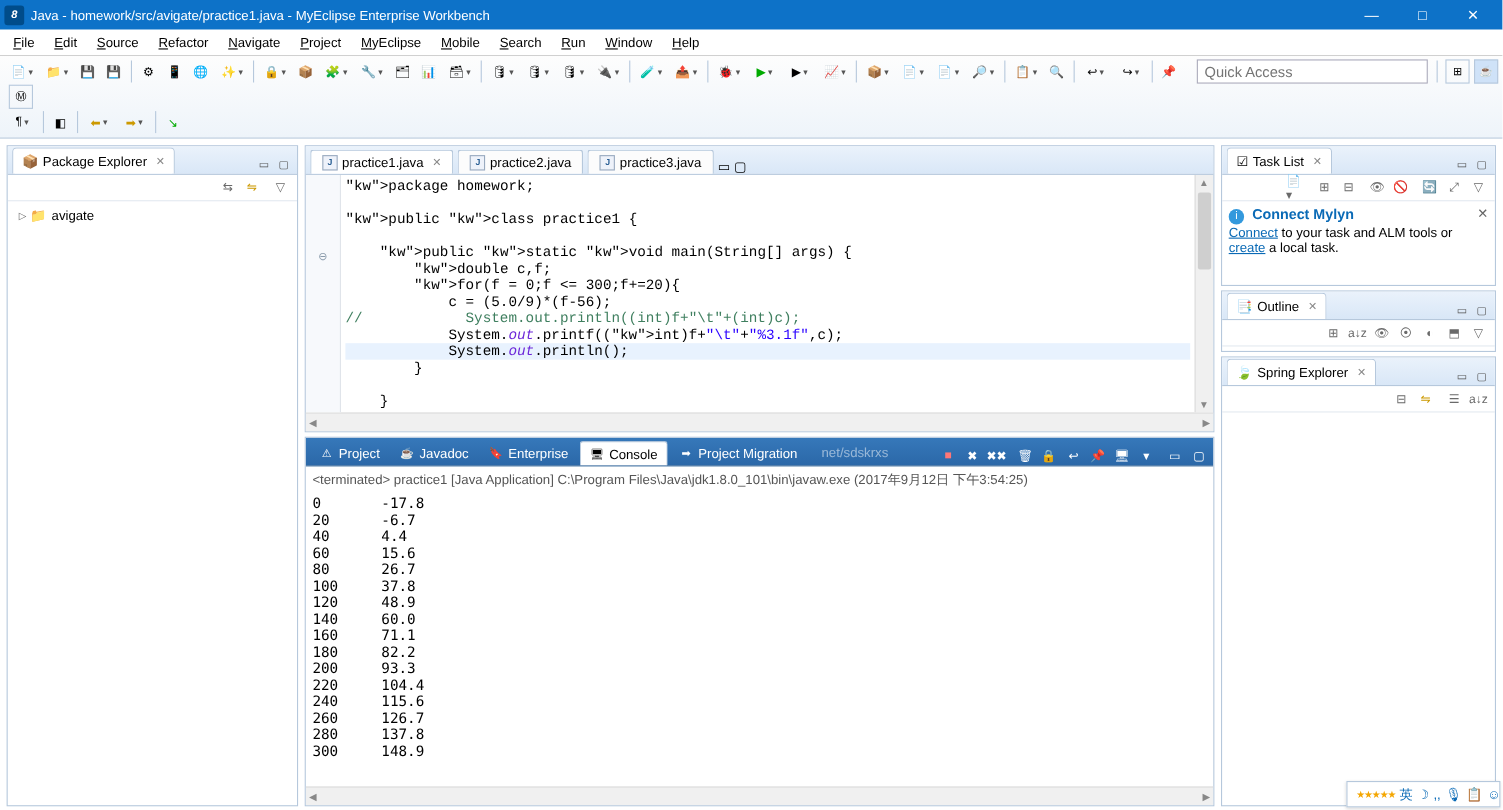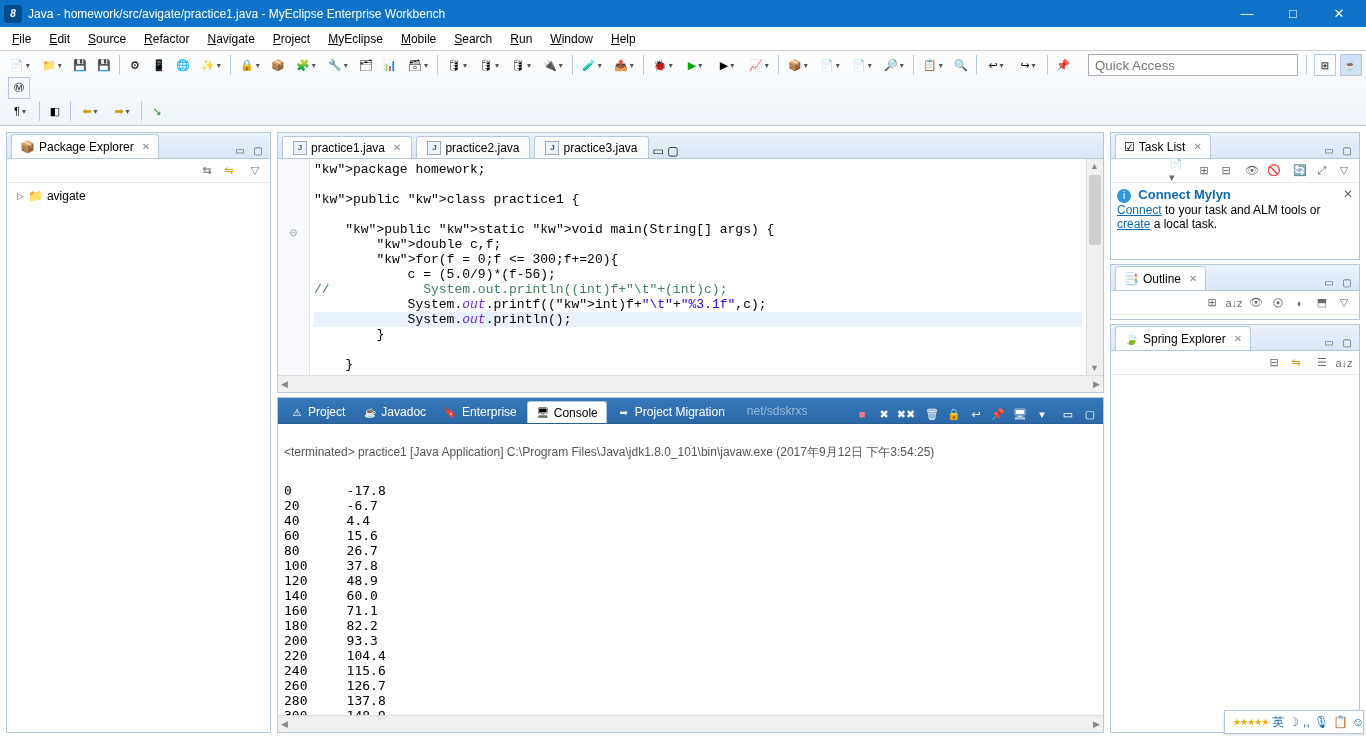--- a/index.html
+++ b/index.html
@@ -56,21 +56,21 @@
 .hscrollbar::before{content:'◀';font-size:9px;color:#888;margin:0 3px;}
 .hscrollbar::after{content:'▶';font-size:9px;color:#888;margin-left:auto;margin-right:3px;}
 
 .consolestack { flex: 1; border: 1px solid #b6c8dc; display: flex; flex-direction: column; overflow: hidden; }
 .consolestack .tabstrip { height: 26px; display: flex; align-items: flex-end; background: linear-gradient(#3678ba,#2b68a8); border-bottom: 1px solid #2a5f94; padding-left: 4px; }
 .constab { height: 22px; display: flex; align-items: center; padding: 0 8px; color: #fff; gap: 4px; border-radius:3px 3px 0 0; margin-right:2px;}
 .constab.active { background: #fff; color: #000; border: 1px solid #b6c8dc; border-bottom: none; }
 .constab .ticon { width: 14px; height: 14px; font-size: 10px; display: flex; align-items: center; justify-content: center; }
 .constoolbar { margin-left: auto; display: flex; align-items: center; gap: 4px; padding-right: 4px; }
 .constoolbar .ct { width: 18px; height: 18px; display: flex; align-items: center; justify-content: center; font-size: 11px; color: #fff; }
-.console-header { padding: 20px 6px; color: #555; font-size: 12px; }
+.console-header { padding: 4px 6px; color: #555; font-size: 12px; }
 .console-out { flex: 1; font-family: Consolas, monospace; font-size: 13px; line-height: 15px; padding: 2px 6px; white-space: pre; overflow: auto; }
 
 .mylyn { padding: 6px 10px; font-size: 12px; }
 .mylyn .info { width: 14px; height: 14px; border-radius: 50%; background: #3399dd; color: #fff; display: inline-flex; align-items: center; justify-content: center; font-size: 10px; margin-right: 4px;}
 .mylyn .closem { float: right; font-size: 12px; color: #666; }
 .mylyn a { color: #0a6ab6; text-decoration: underline; }
 .mylyn h4 { color: #0a6ab6; display: inline; font-size: 13px; font-weight: bold;}
 .imebox { position: absolute; right: 2px; bottom: 2px; width: 140px; height: 24px; background: #fff; border: 1px solid #b6c8dc; display: flex; align-items: center; gap: 4px; padding: 0 4px; box-shadow: 0 1px 3px rgba(0,0,0,.15);}
 .imebox .stars { font-size: 9px; color: #f4a600; letter-spacing: -1px;}
 .imebox .imeicon { width: 20px; height: 20px; background: #888; border-radius: 2px;}

